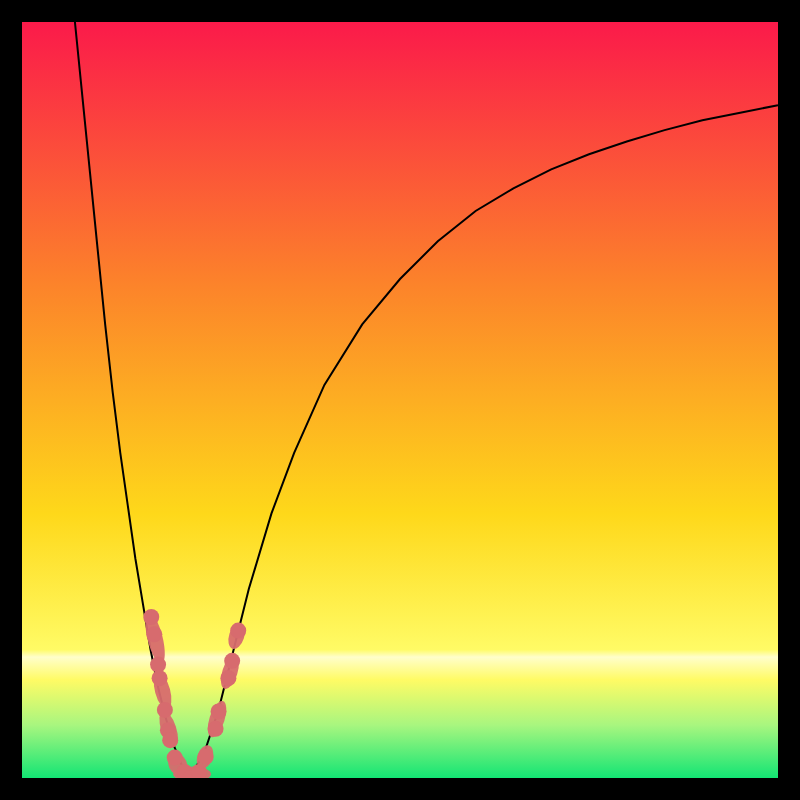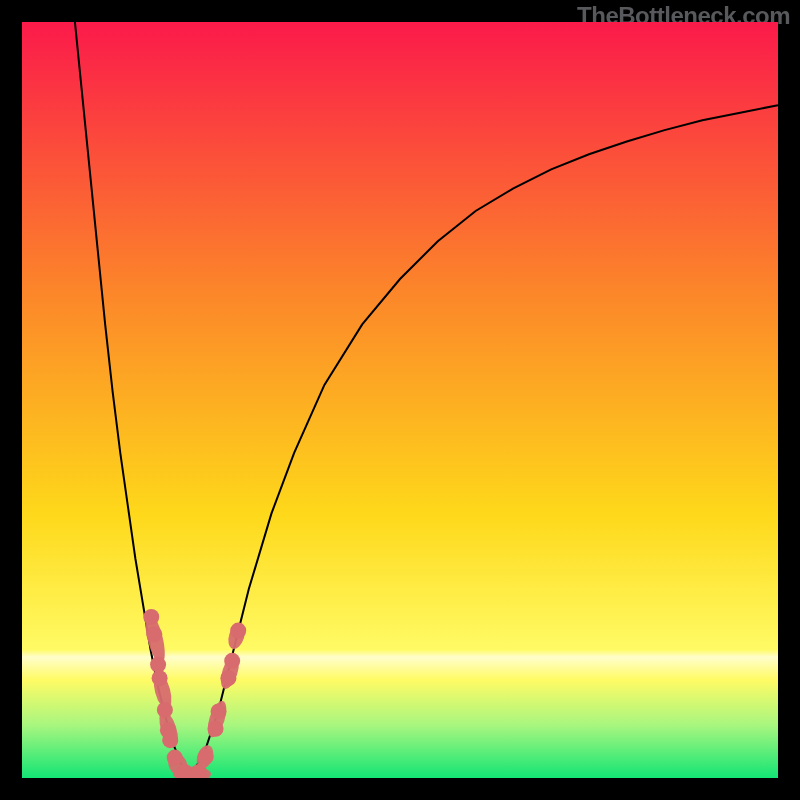--- a/index.html
+++ b/index.html
@@ -33,21 +33,20 @@
       letter-spacing: -0.5px;
     }
     svg {
       display: block;
     }
   </style>
 </head>
 <body>
 
 <div class="chart-container">
-  <div class="watermark">TheBottleneck.com</div>
   <div class="plot-area">
     <svg id="chart-svg" width="756" height="756" viewBox="0 0 756 756">
       <defs>
         <linearGradient id="bgGrad" x1="0" y1="0" x2="0" y2="1">
           <stop id="g0" offset="0%" stop-color="#fb1a4a"></stop>
           <stop id="g1" offset="35%" stop-color="#fc842a"></stop>
           <stop id="g2" offset="65%" stop-color="#fed81a"></stop>
           <stop id="g3" offset="83%" stop-color="#fffb65"></stop>
           <stop id="g4" offset="84%" stop-color="#fffecb"></stop>
           <stop id="g5" offset="87%" stop-color="#fffb65"></stop>

